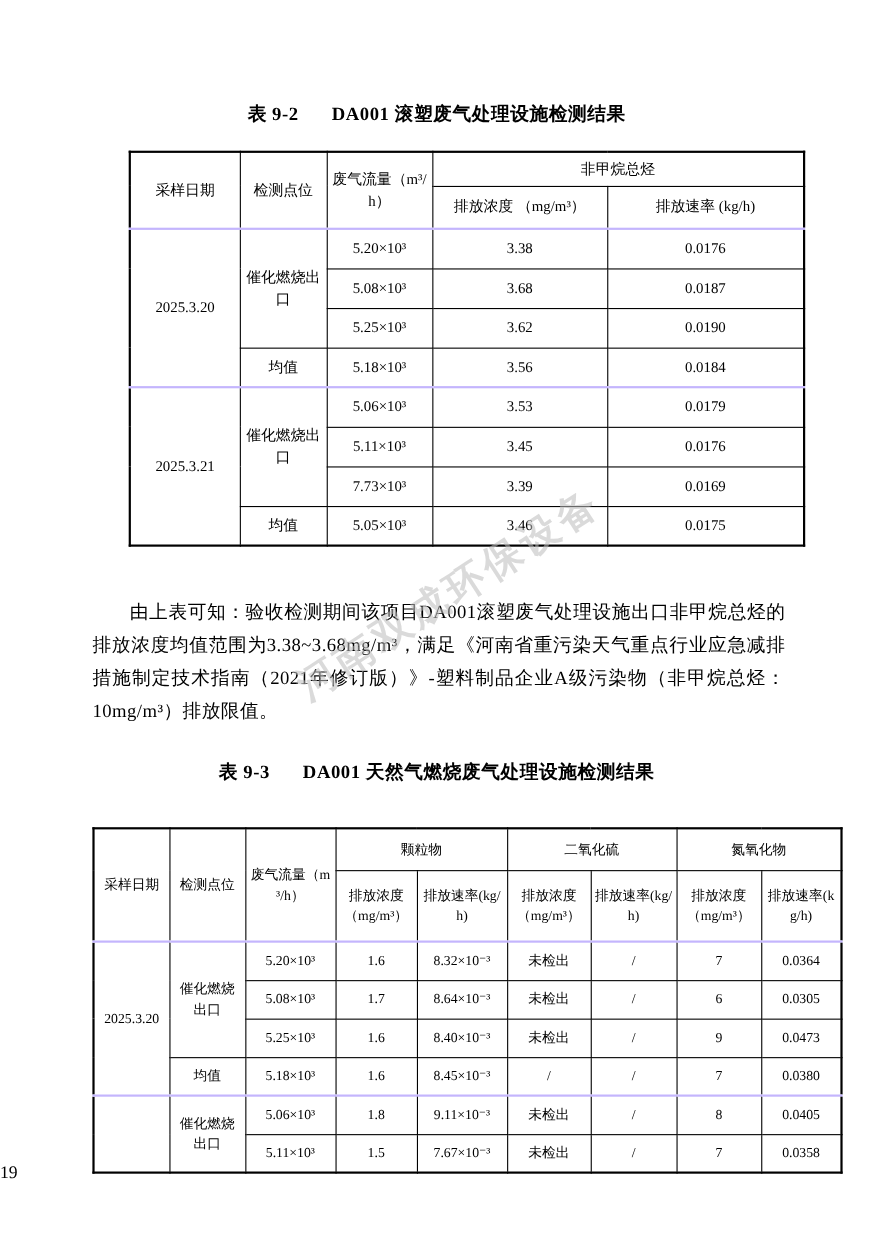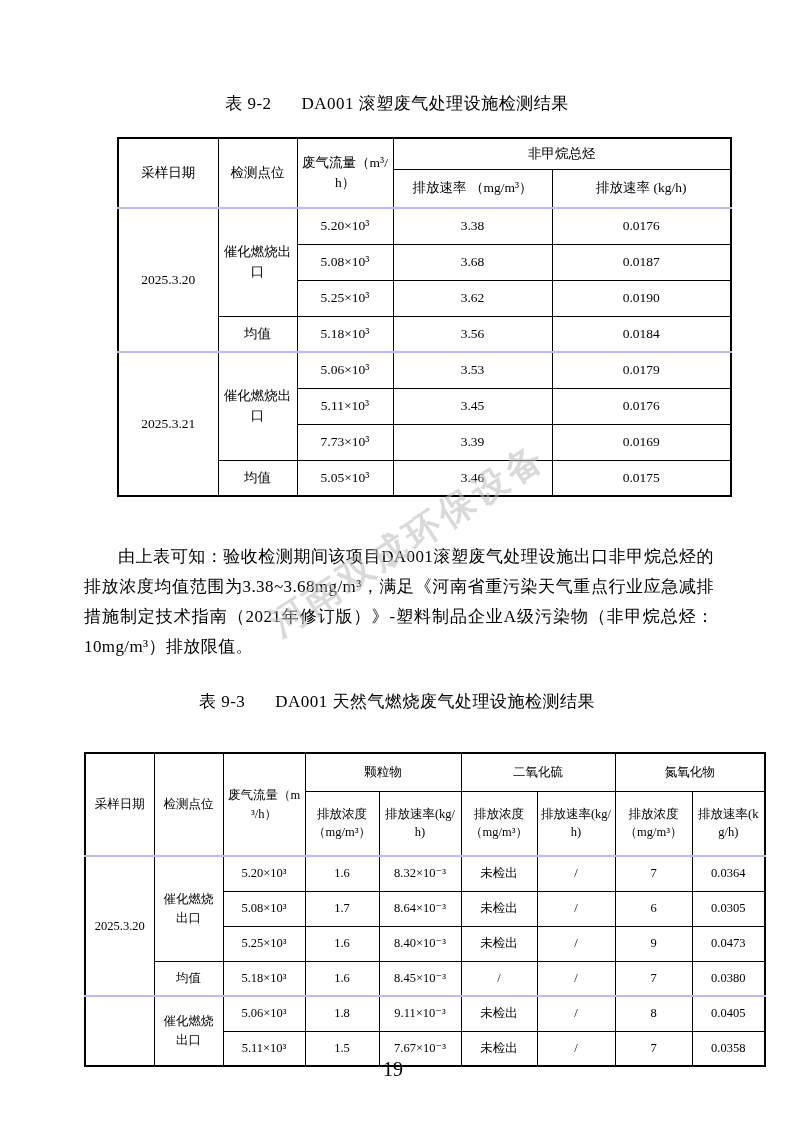--- a/index.html
+++ b/index.html
@@ -7,21 +7,21 @@
     position:relative;
     width:794px;height:1123px;
     margin:0 auto;
     background:#ffffff;
     font-family:"Liberation Serif","DejaVu Serif",serif;
     color:#000;
     overflow:hidden;
   }
   .caption{
     position:absolute;left:0;width:794px;
-    text-align:center;font-weight:normal;font-size:17px;
+    text-align:center;font-weight:bold;font-size:17px;
     letter-spacing:0.5px;
   }
   .cap1{top:92px;}
   .cap2{top:690px;text-align:center;}
   .cap-t{margin-left:30px;}
   table.tbl{
     position:absolute;
     border-collapse:collapse;
     table-layout:fixed;
     border:2px solid #000;
@@ -57,21 +57,21 @@
     font-size:36px;font-weight:bold;
     letter-spacing:4px;
     color:#bdbdbd;
     opacity:0.55;
     white-space:nowrap;
     pointer-events:none;
     text-align:center;
   }
   .pageno{
     position:absolute;left:0;top:1058px;width:786px;
-    text-align:center;font-size:20px;
+    text-align:left;font-size:16px;
   }
 </style>
 </head>
 <body>
 
 <div class="page">
 
   <div class="caption cap1">
     <span>表 9-2</span><span class="cap-t">DA001 滚塑废气处理设施检测结果</span>
   </div>
@@ -85,21 +85,21 @@
         <col style="width:179px">
     </colgroup>
     <tbody>
       <tr style="height:31px">
         <th rowspan="2">采样日期</th>
         <th rowspan="2" class="al">检测点位</th>
         <th rowspan="2">废气流量（m³/h）</th>
         <th colspan="2">非甲烷总烃</th>
       </tr>
       <tr style="height:39px">
-        <th class="al">排放速率 （mg/m³）</th>
+        <th class="al">排放浓度 （mg/m³）</th>
         <th class="bl2">排放速率 (kg/h)</th>
       </tr>
       <tr class="bt2" style="height:36px">
         <td rowspan="4">2025.3.20</td>
         <td rowspan="3" class="al">催化燃烧出口</td>
         <td>5.20×10³</td>
         <td>3.38</td>
         <td class="bl2">0.0176</td>
       </tr>
       <tr style="height:36px">

